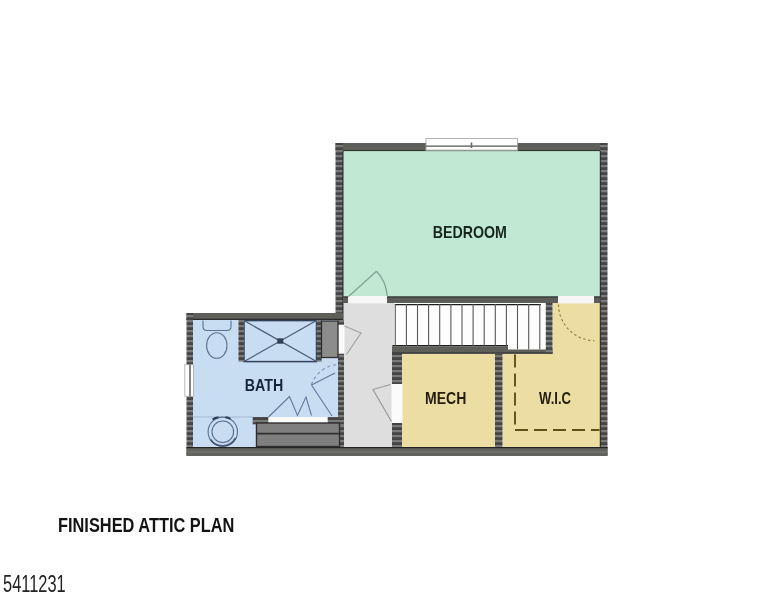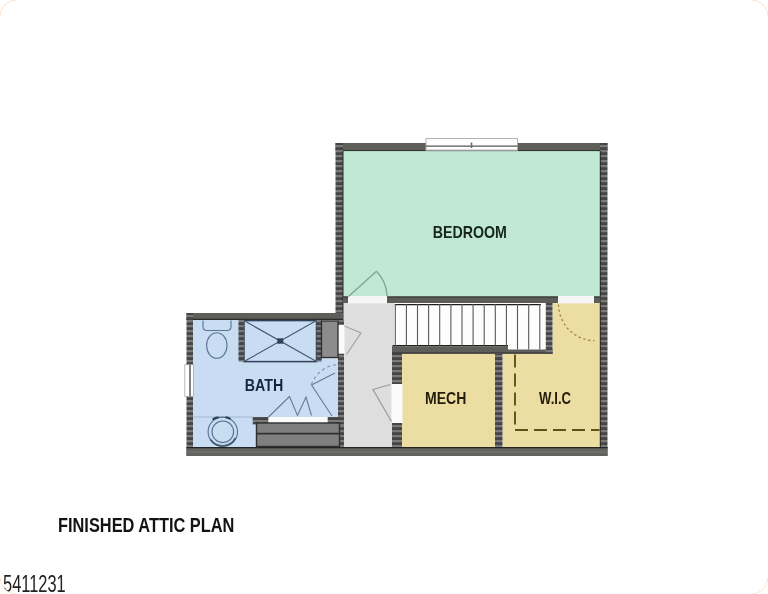--- a/index.html
+++ b/index.html
@@ -1,17 +1,17 @@
 <!DOCTYPE html>
 <html><head>
 <meta charset="utf-8">
 <style>
   html,body{margin:0;padding:0;background:#ffffff;}
   .page{position:relative;width:768px;height:594px;background:#f97316;overflow:hidden;
-        font-family:"Liberation Sans", sans-serif;border-radius:17px;}
+        font-family:"Liberation Sans", sans-serif;}
   svg text{font-family:"Liberation Sans", sans-serif;}
 </style>
 </head>
 <body>
 <div class="page">
 <svg width="768" height="594" viewBox="0 0 768 594">
 <defs>
   <pattern id="hatchV" width="6" height="5" patternUnits="userSpaceOnUse">
     <rect width="6" height="5" fill="#454545"></rect>
     <rect y="0" width="6" height="2.2" fill="#7a7a7a"></rect>

